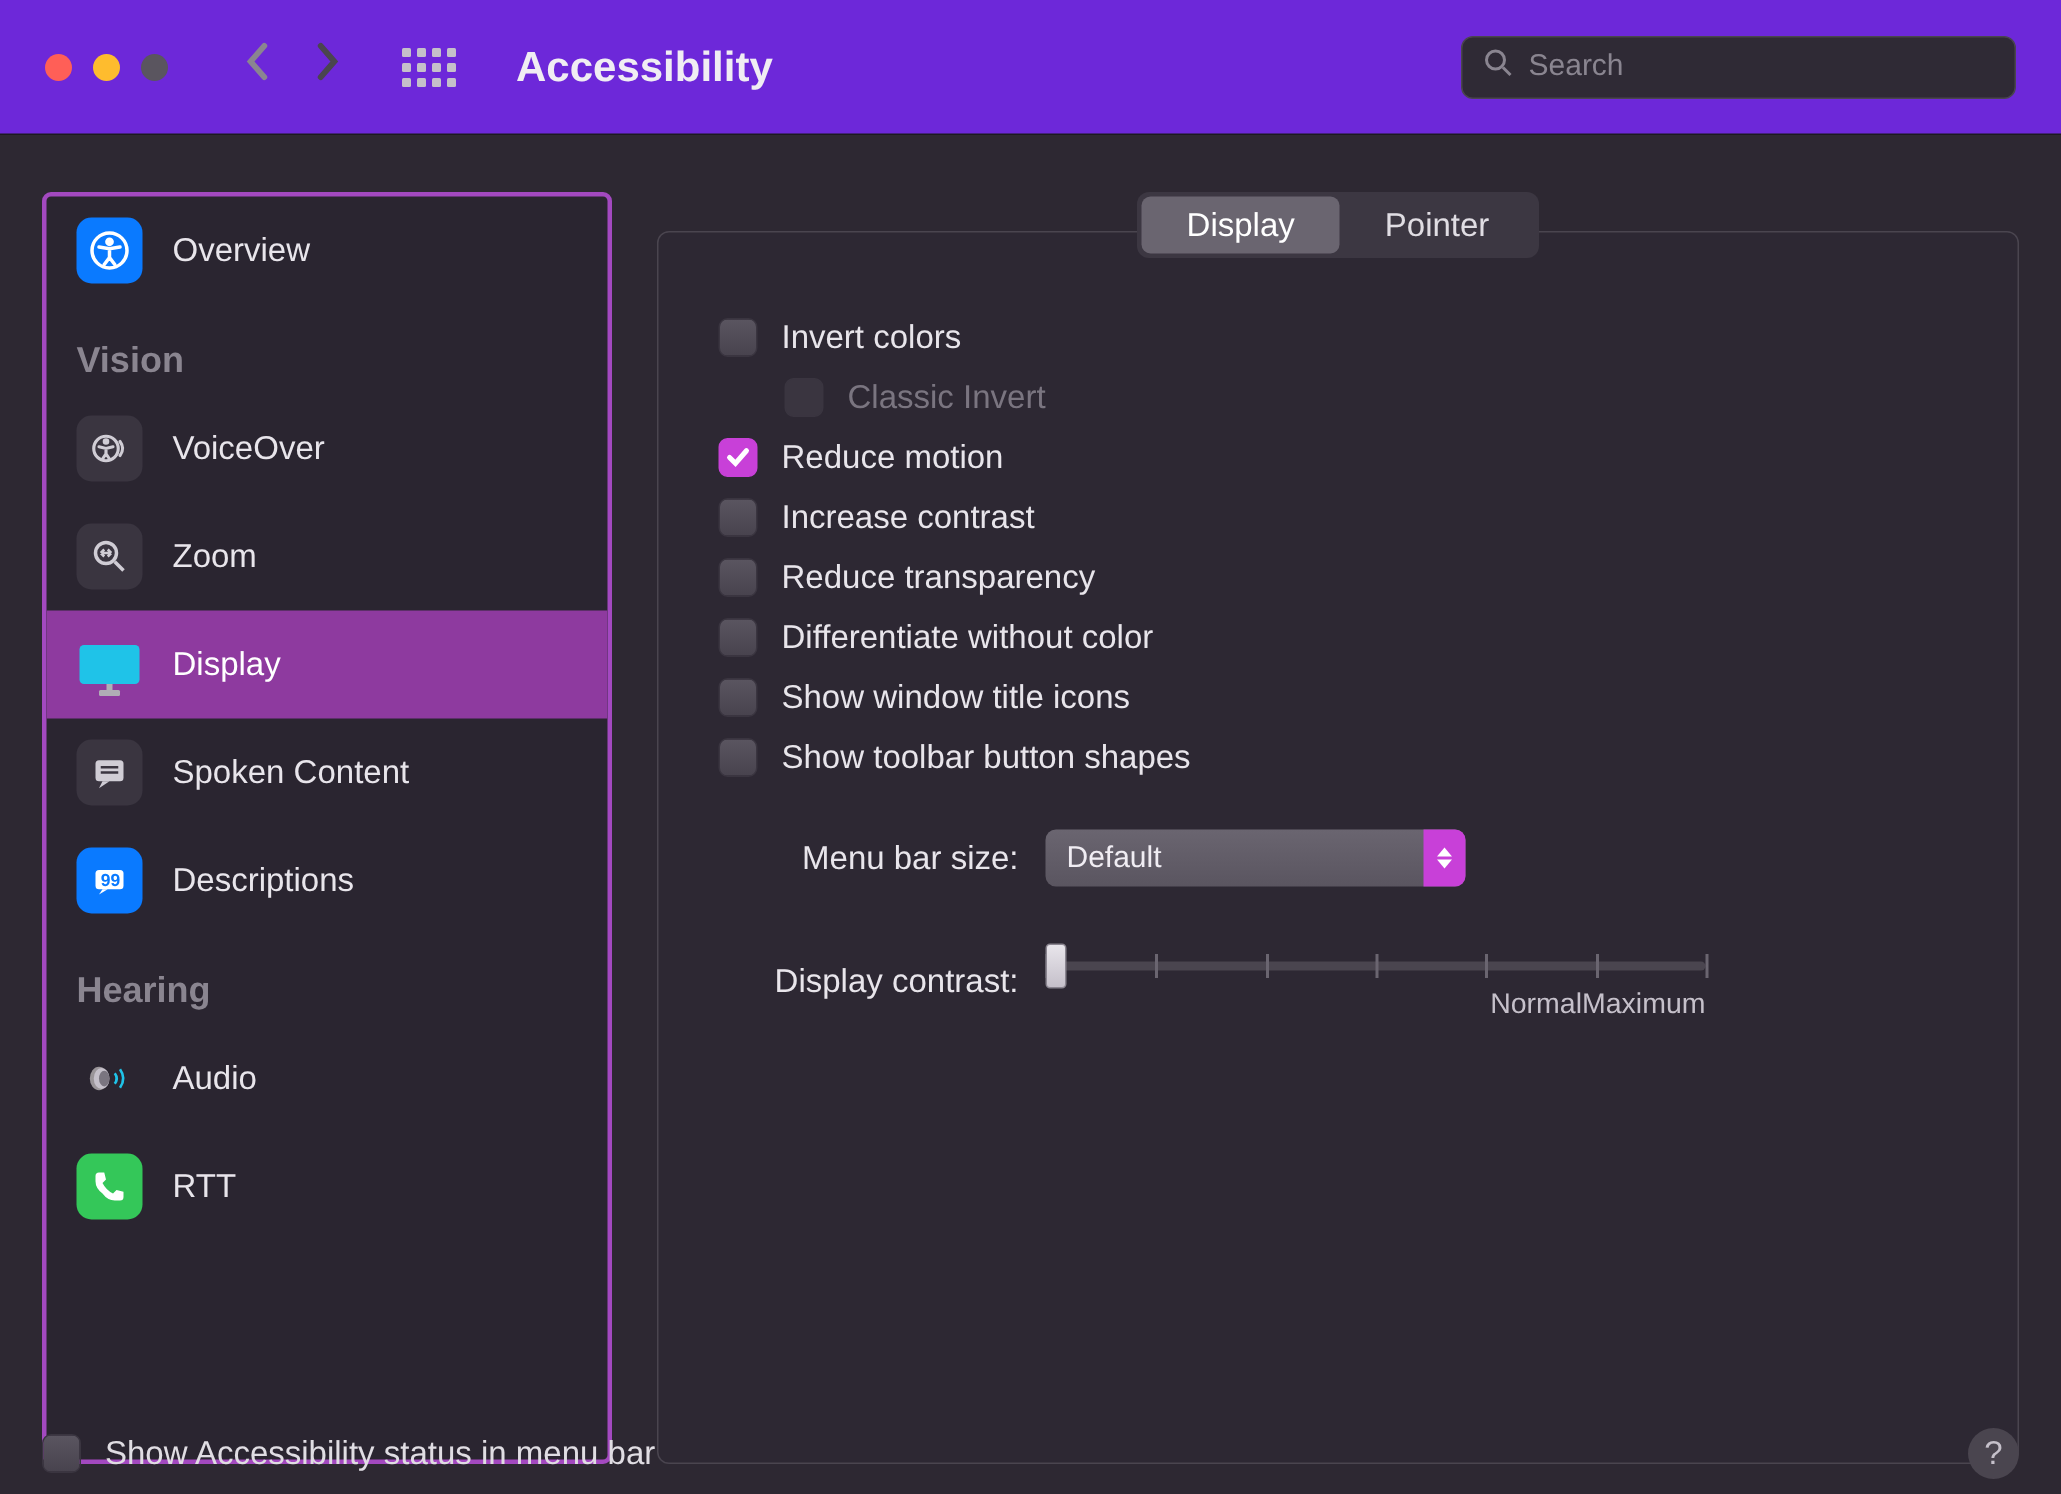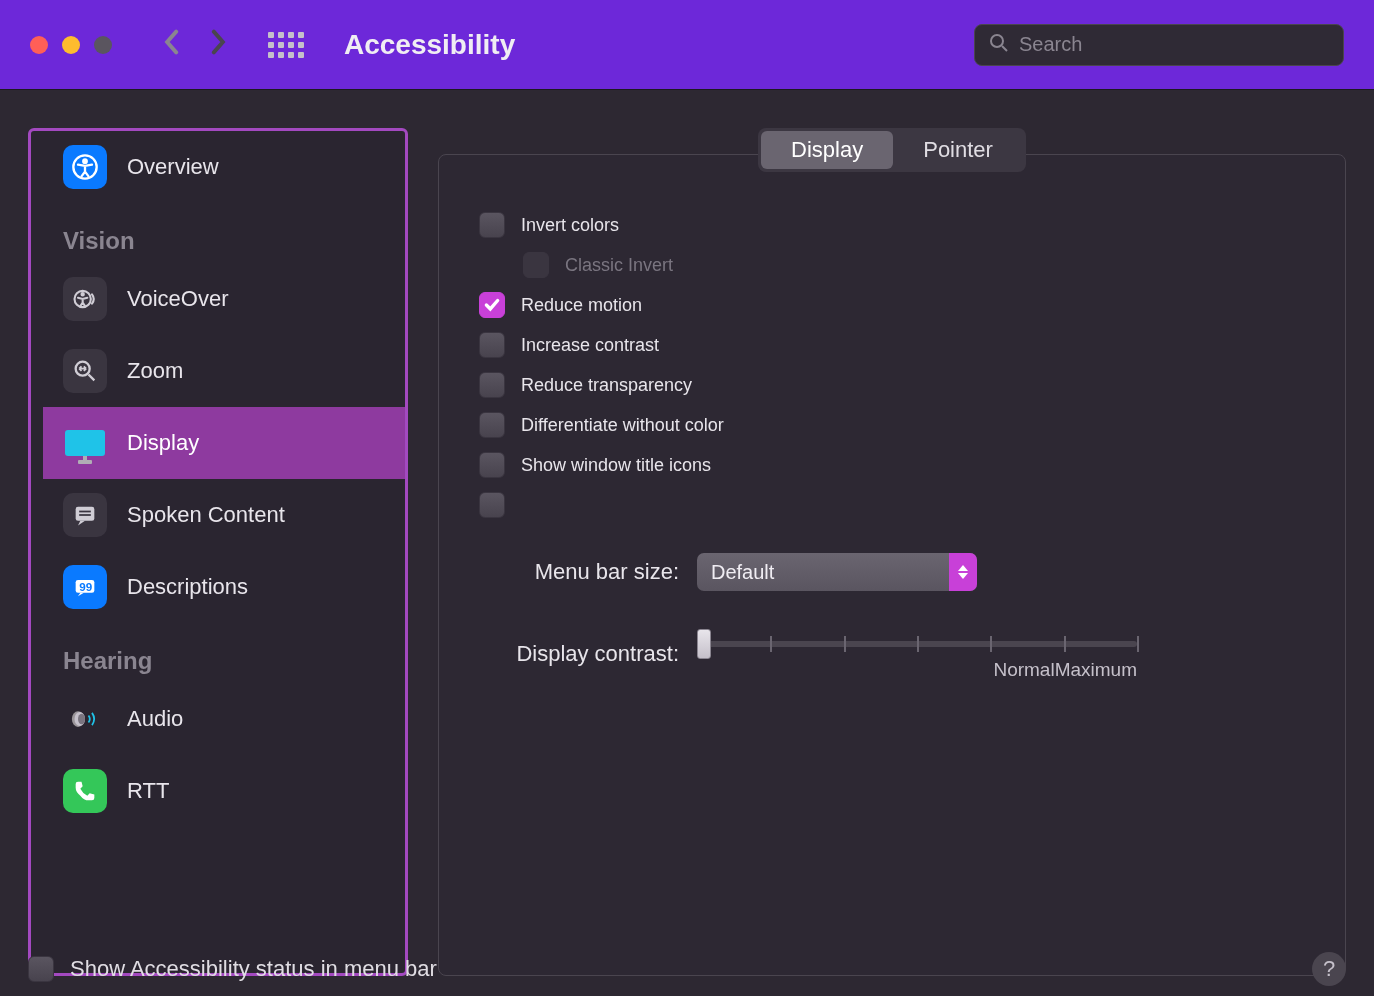--- a/index.html
+++ b/index.html
@@ -112,21 +112,20 @@
       border: 3px solid #a349c0;
       border-radius: 6px;
       background: #2a2530;
       overflow: hidden;
       display: flex;
       flex-direction: column;
     }
     .sidebar-inner {
       flex:1;
       overflow: hidden;
-      padding-left: 12px;
     }
     .sidebar-item {
       display: flex;
       align-items: center;
       gap: 20px;
       padding: 14px 20px;
       cursor: pointer;
       font-size: 22px;
       color: #e8e5eb;
     }
@@ -210,21 +209,21 @@
       border-radius: 8px;
       background: #2d2833;
       padding: 50px 40px 50px 40px;
       flex: 1;
     }
     .checkbox-row {
       display: flex;
       align-items: center;
       gap: 16px;
       padding: 7px 0;
-      font-size: 18px;
+      font-size: 22px;
       color: #e8e5eb;
     }
     .checkbox-row.indented { margin-left: 44px; }
     .checkbox-row.disabled { color: #7a7580; }
     .checkbox {
       width: 26px;
       height: 26px;
       border-radius: 6px;
       background: linear-gradient(#5a5560, #48434e);
       border: 1px solid #3a3540;
@@ -534,20 +533,21 @@
         <div class="checkbox-row">
           <div class="checkbox"></div>
           <span>Differentiate without color</span>
         </div>
         <div class="checkbox-row">
           <div class="checkbox"></div>
           <span>Show window title icons</span>
         </div>
         <div class="checkbox-row">
           <div class="checkbox"></div>
+          <span>Show toolbar button shapes</span>
         </div>
 
         <div class="form-row">
           <div class="form-label">Menu bar size:</div>
           <div class="select">
             <span>Default</span>
             <div class="select-arrows"></div>
           </div>
         </div>
 

